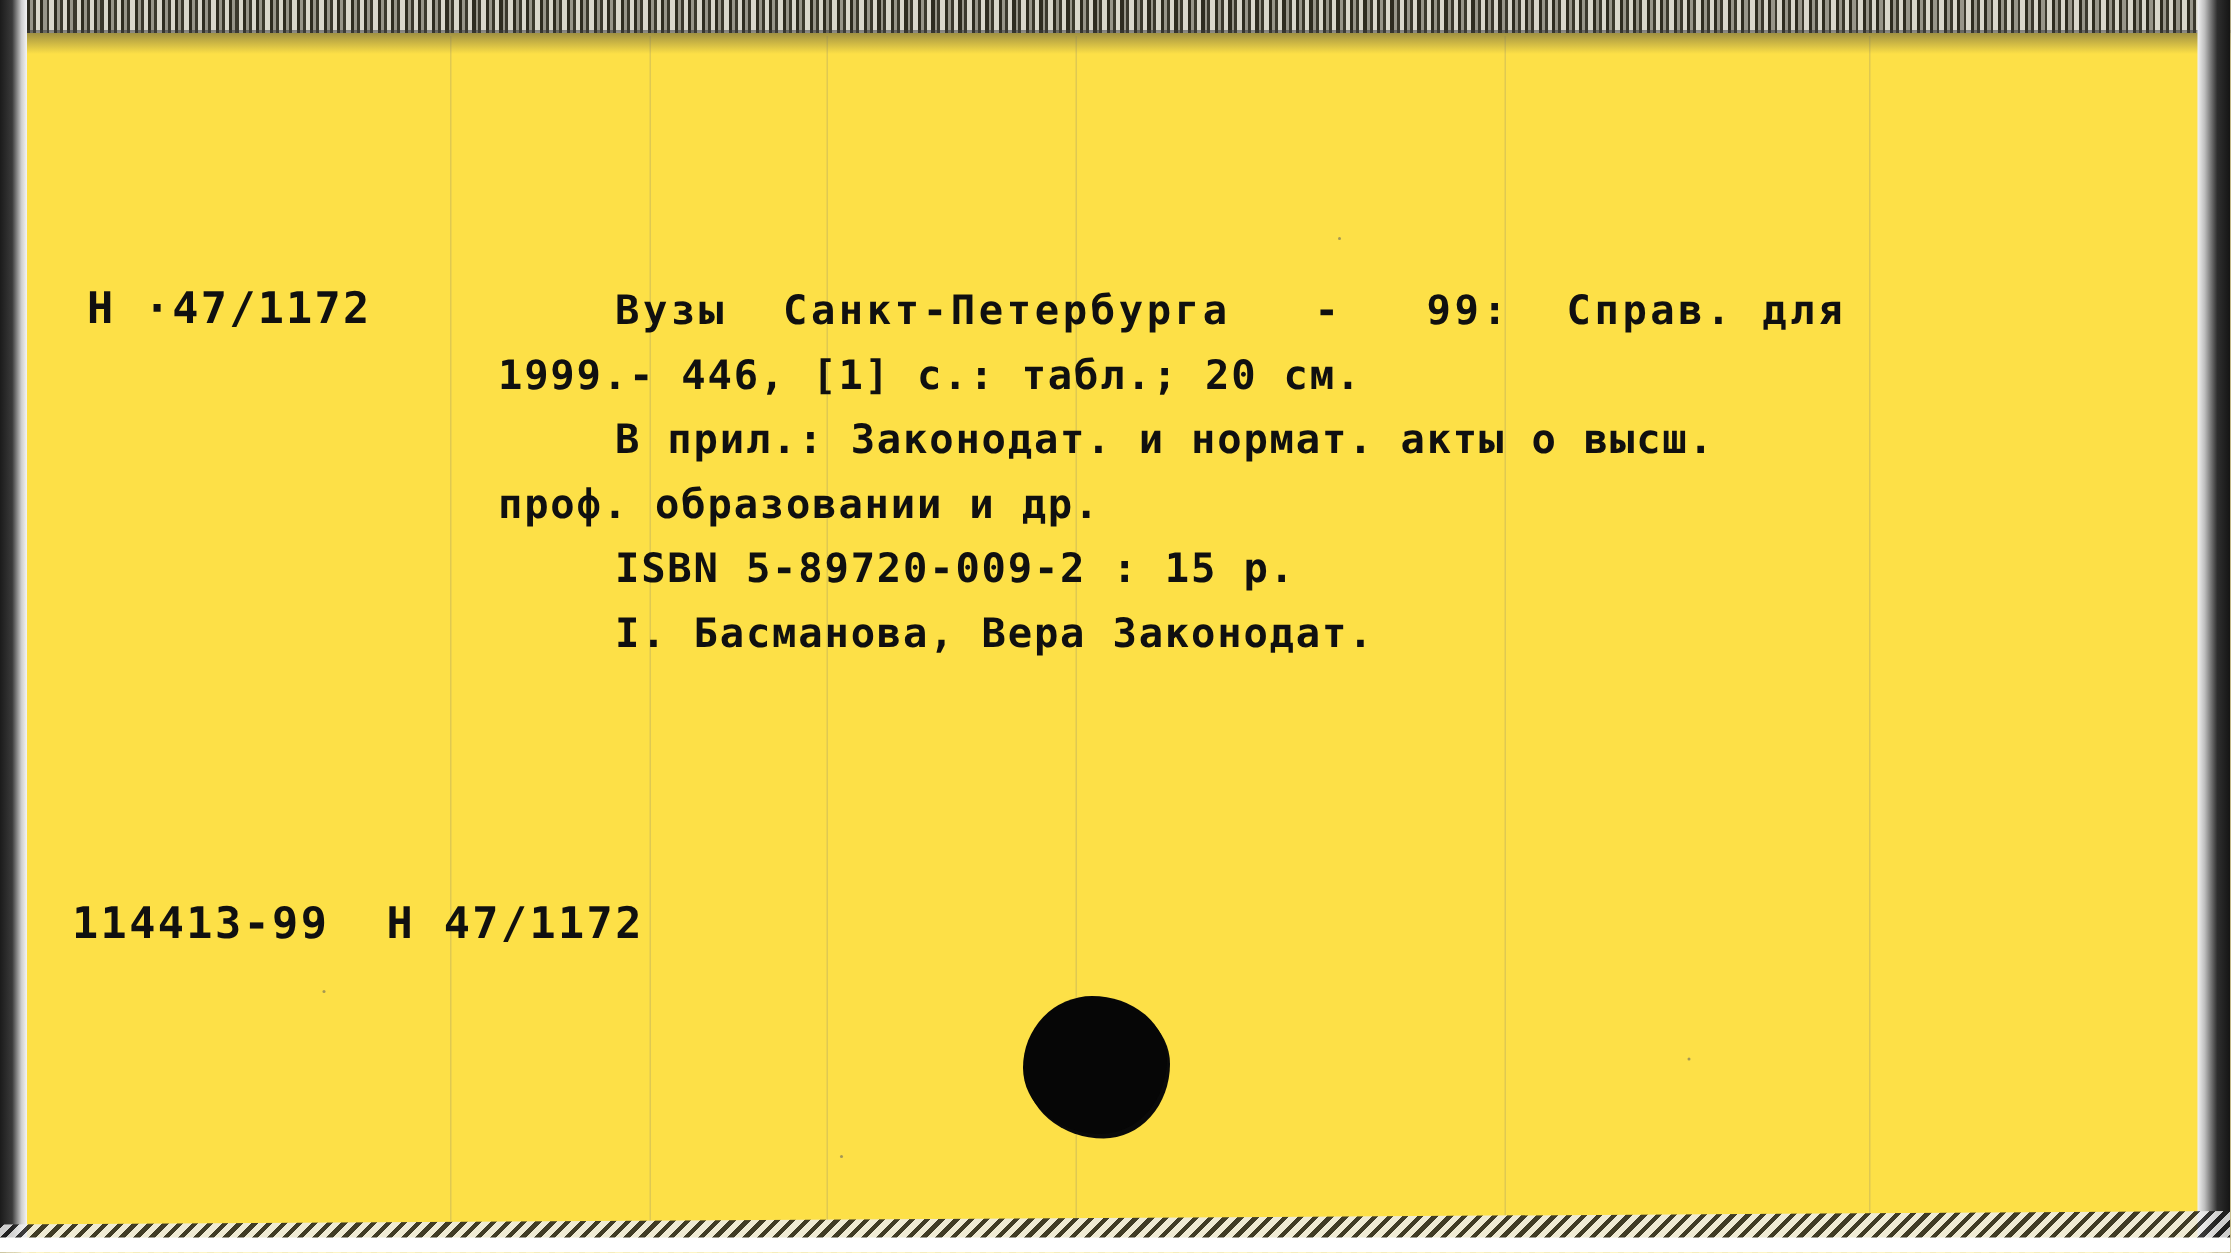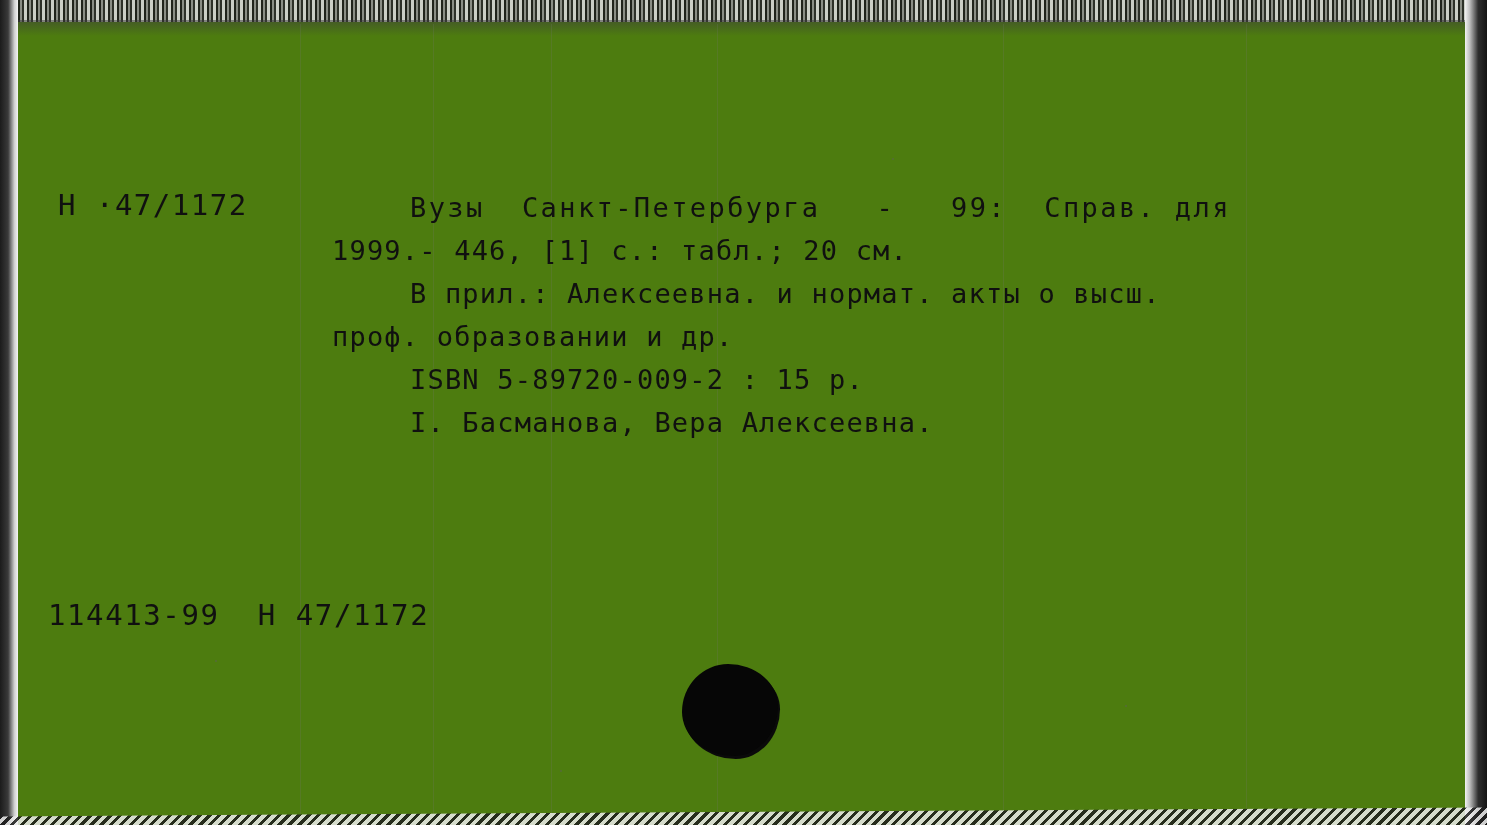--- a/index.html
+++ b/index.html
@@ -13,21 +13,22 @@
     height: 835px;
     overflow: hidden;
     font-family: "DejaVu Sans Mono", "Liberation Mono", monospace;
   }
 
   
   .scan {
     position: relative;
     width: 1487px;
     height: 835px;
-    background: #4d7c0f;
+    background: #fde047;
+    font-weight: bold;
   }
 
   
   .edge-left {
     position: absolute;
     left: 0; top: 0;
     width: 18px; height: 835px;
     background: linear-gradient(90deg, #1b1b1b 0%, #3a3a3a 45%, #cfcfcf 80%, #f4f4f4 100%);
   }
   .edge-right {
@@ -170,24 +171,24 @@
   <div class="speck" style="left:1125px; top:705px;"></div>
   <div class="speck" style="left:215px; top:660px;"></div>
 
   <div class="card-text">
 
     <div class="shelfmark">Н ·47/1172</div>
 
     <div class="body-block">
       <span class="line indent tight">Вузы  Санкт-Петербурга   -   99:  Справ. для</span>
       <span class="line">1999.- 446, [1] с.: табл.; 20 см.</span>
-      <span class="line indent">В прил.: Алексеевна. и нормат. акты о высш.</span>
+      <span class="line indent">В прил.: Законодат. и нормат. акты о высш.</span>
       <span class="line">проф. образовании и др.</span>
       <span class="line indent">ISBN 5-89720-009-2 : 15 р.</span>
-      <span class="line indent">I. Басманова, Вера Алексеевна.</span>
+      <span class="line indent">I. Басманова, Вера Законодат.</span>
     </div>
 
     <div class="footer-line">114413-99  Н 47/1172</div>
 
     <div class="blot"></div>
   </div>
 
   <div class="edge-bottom"></div>
   <div class="edge-bottom2"></div>
 </div>

